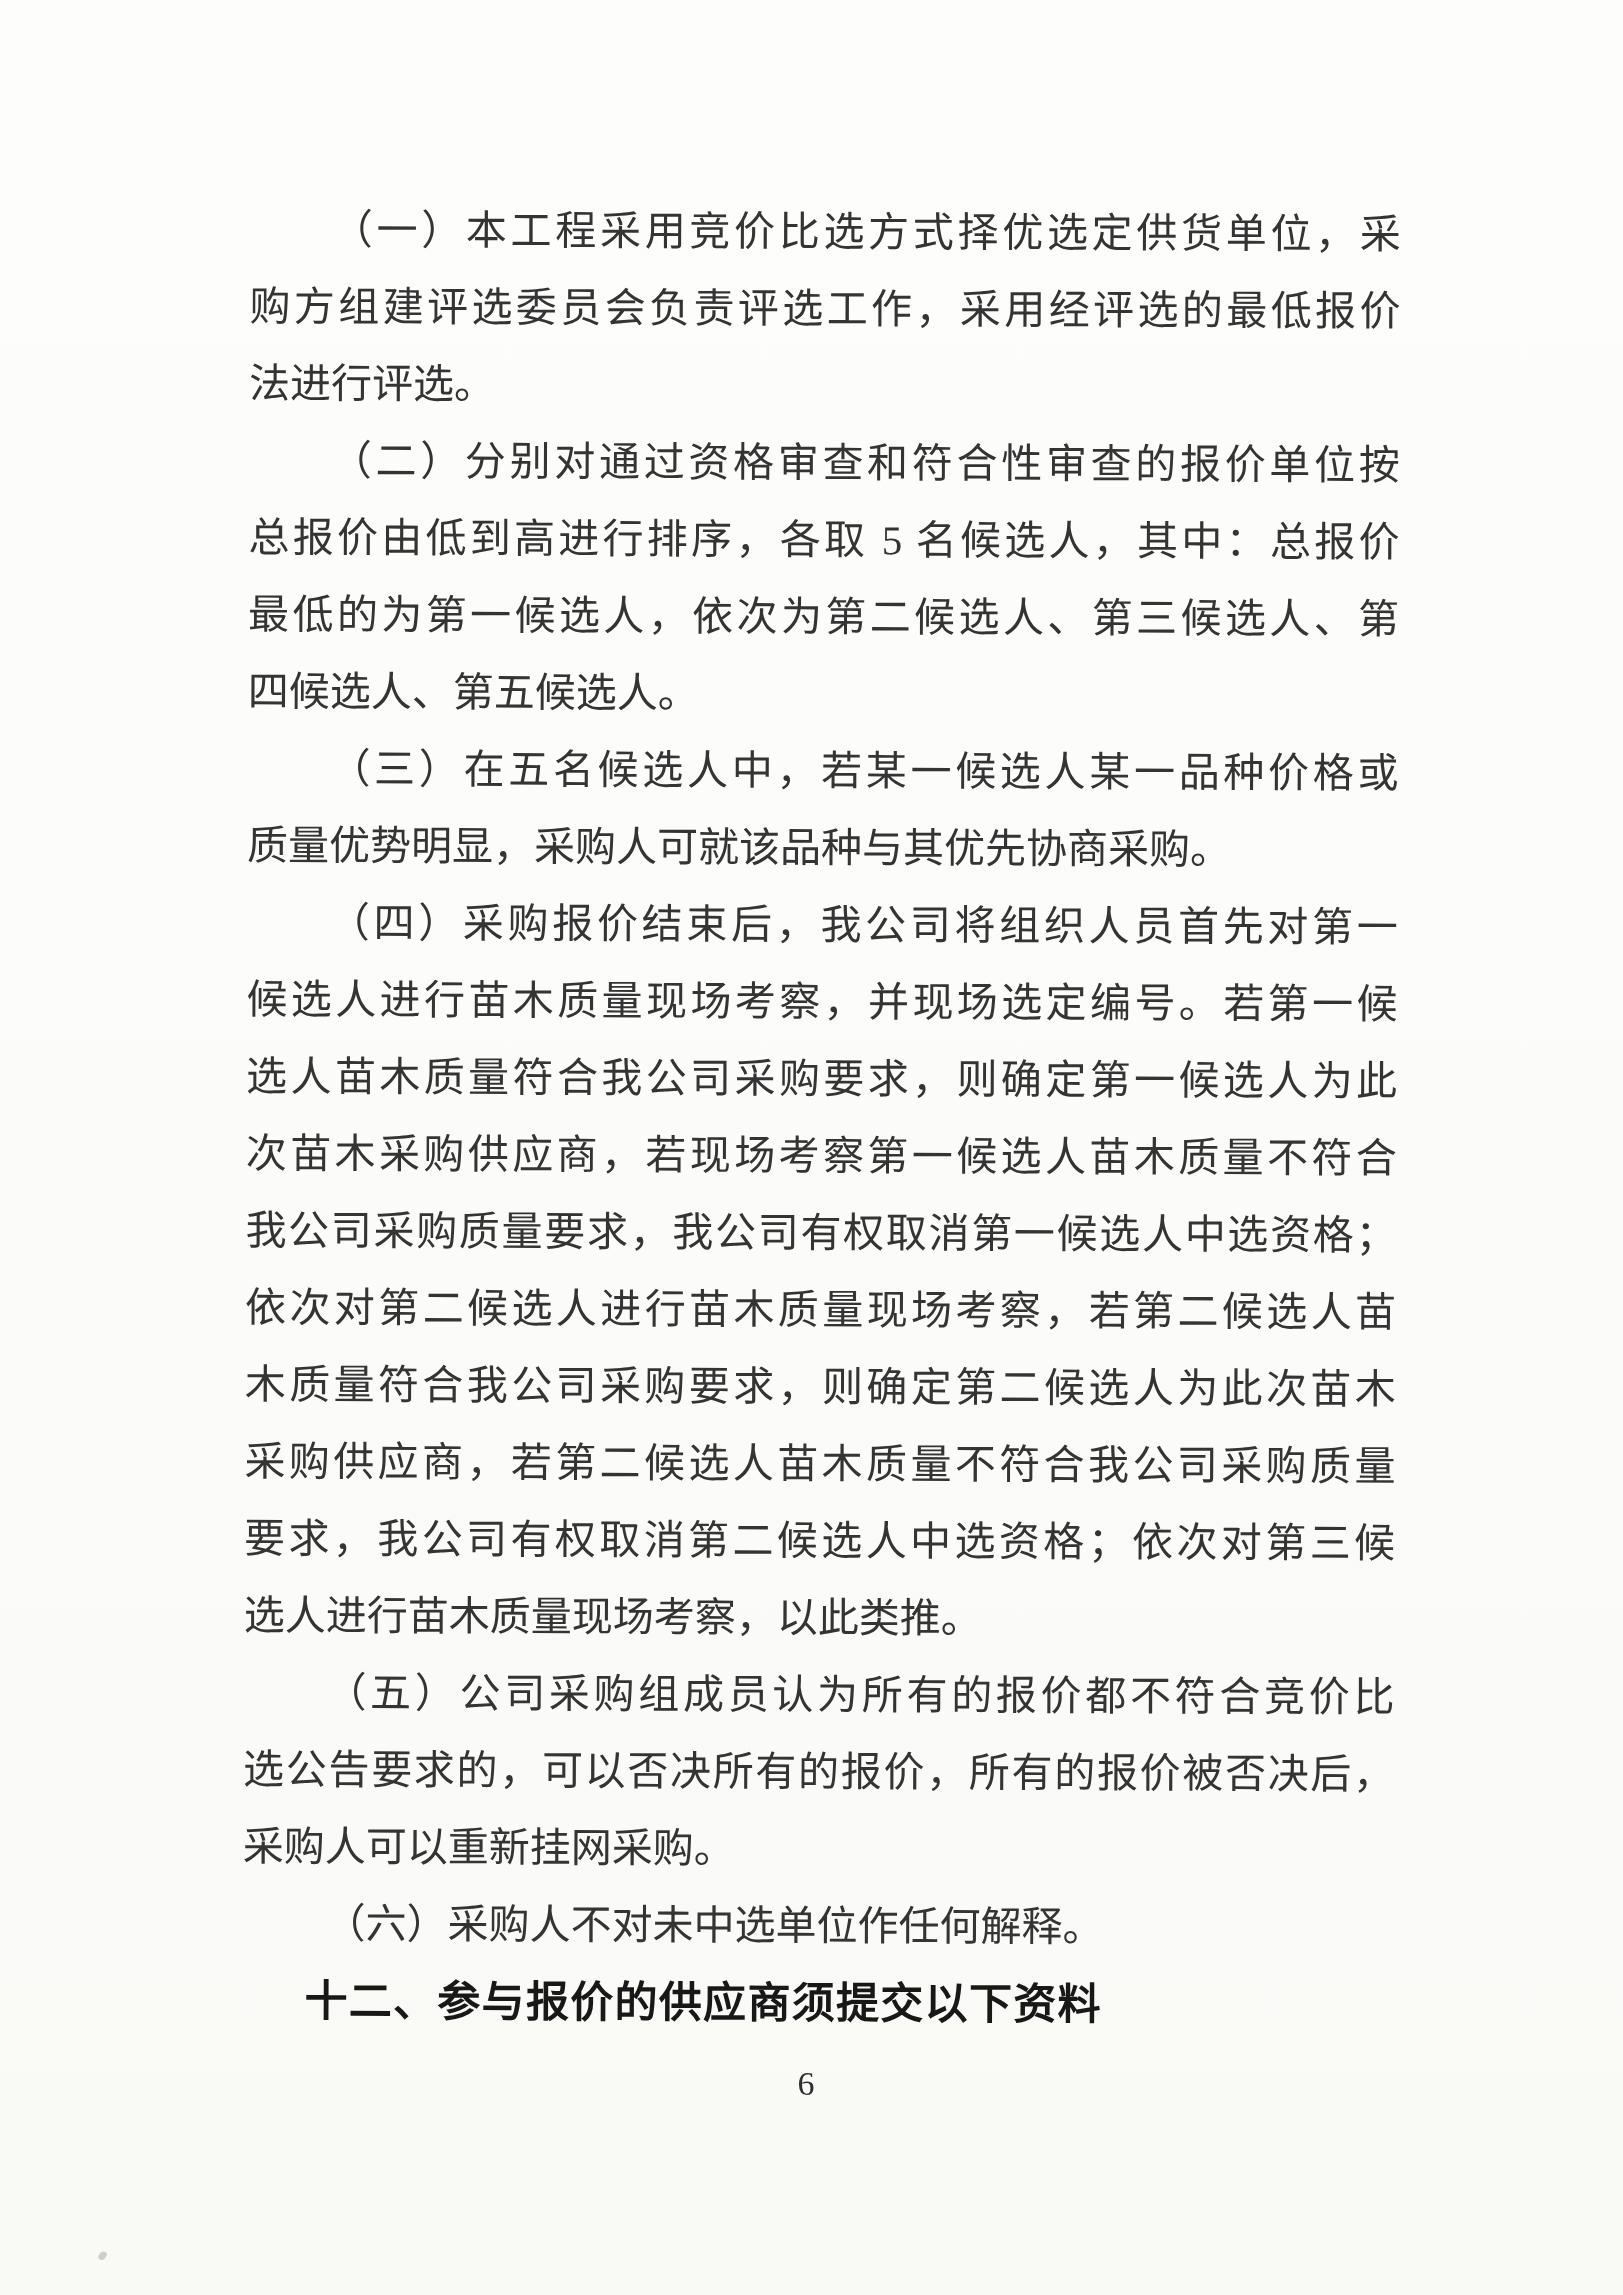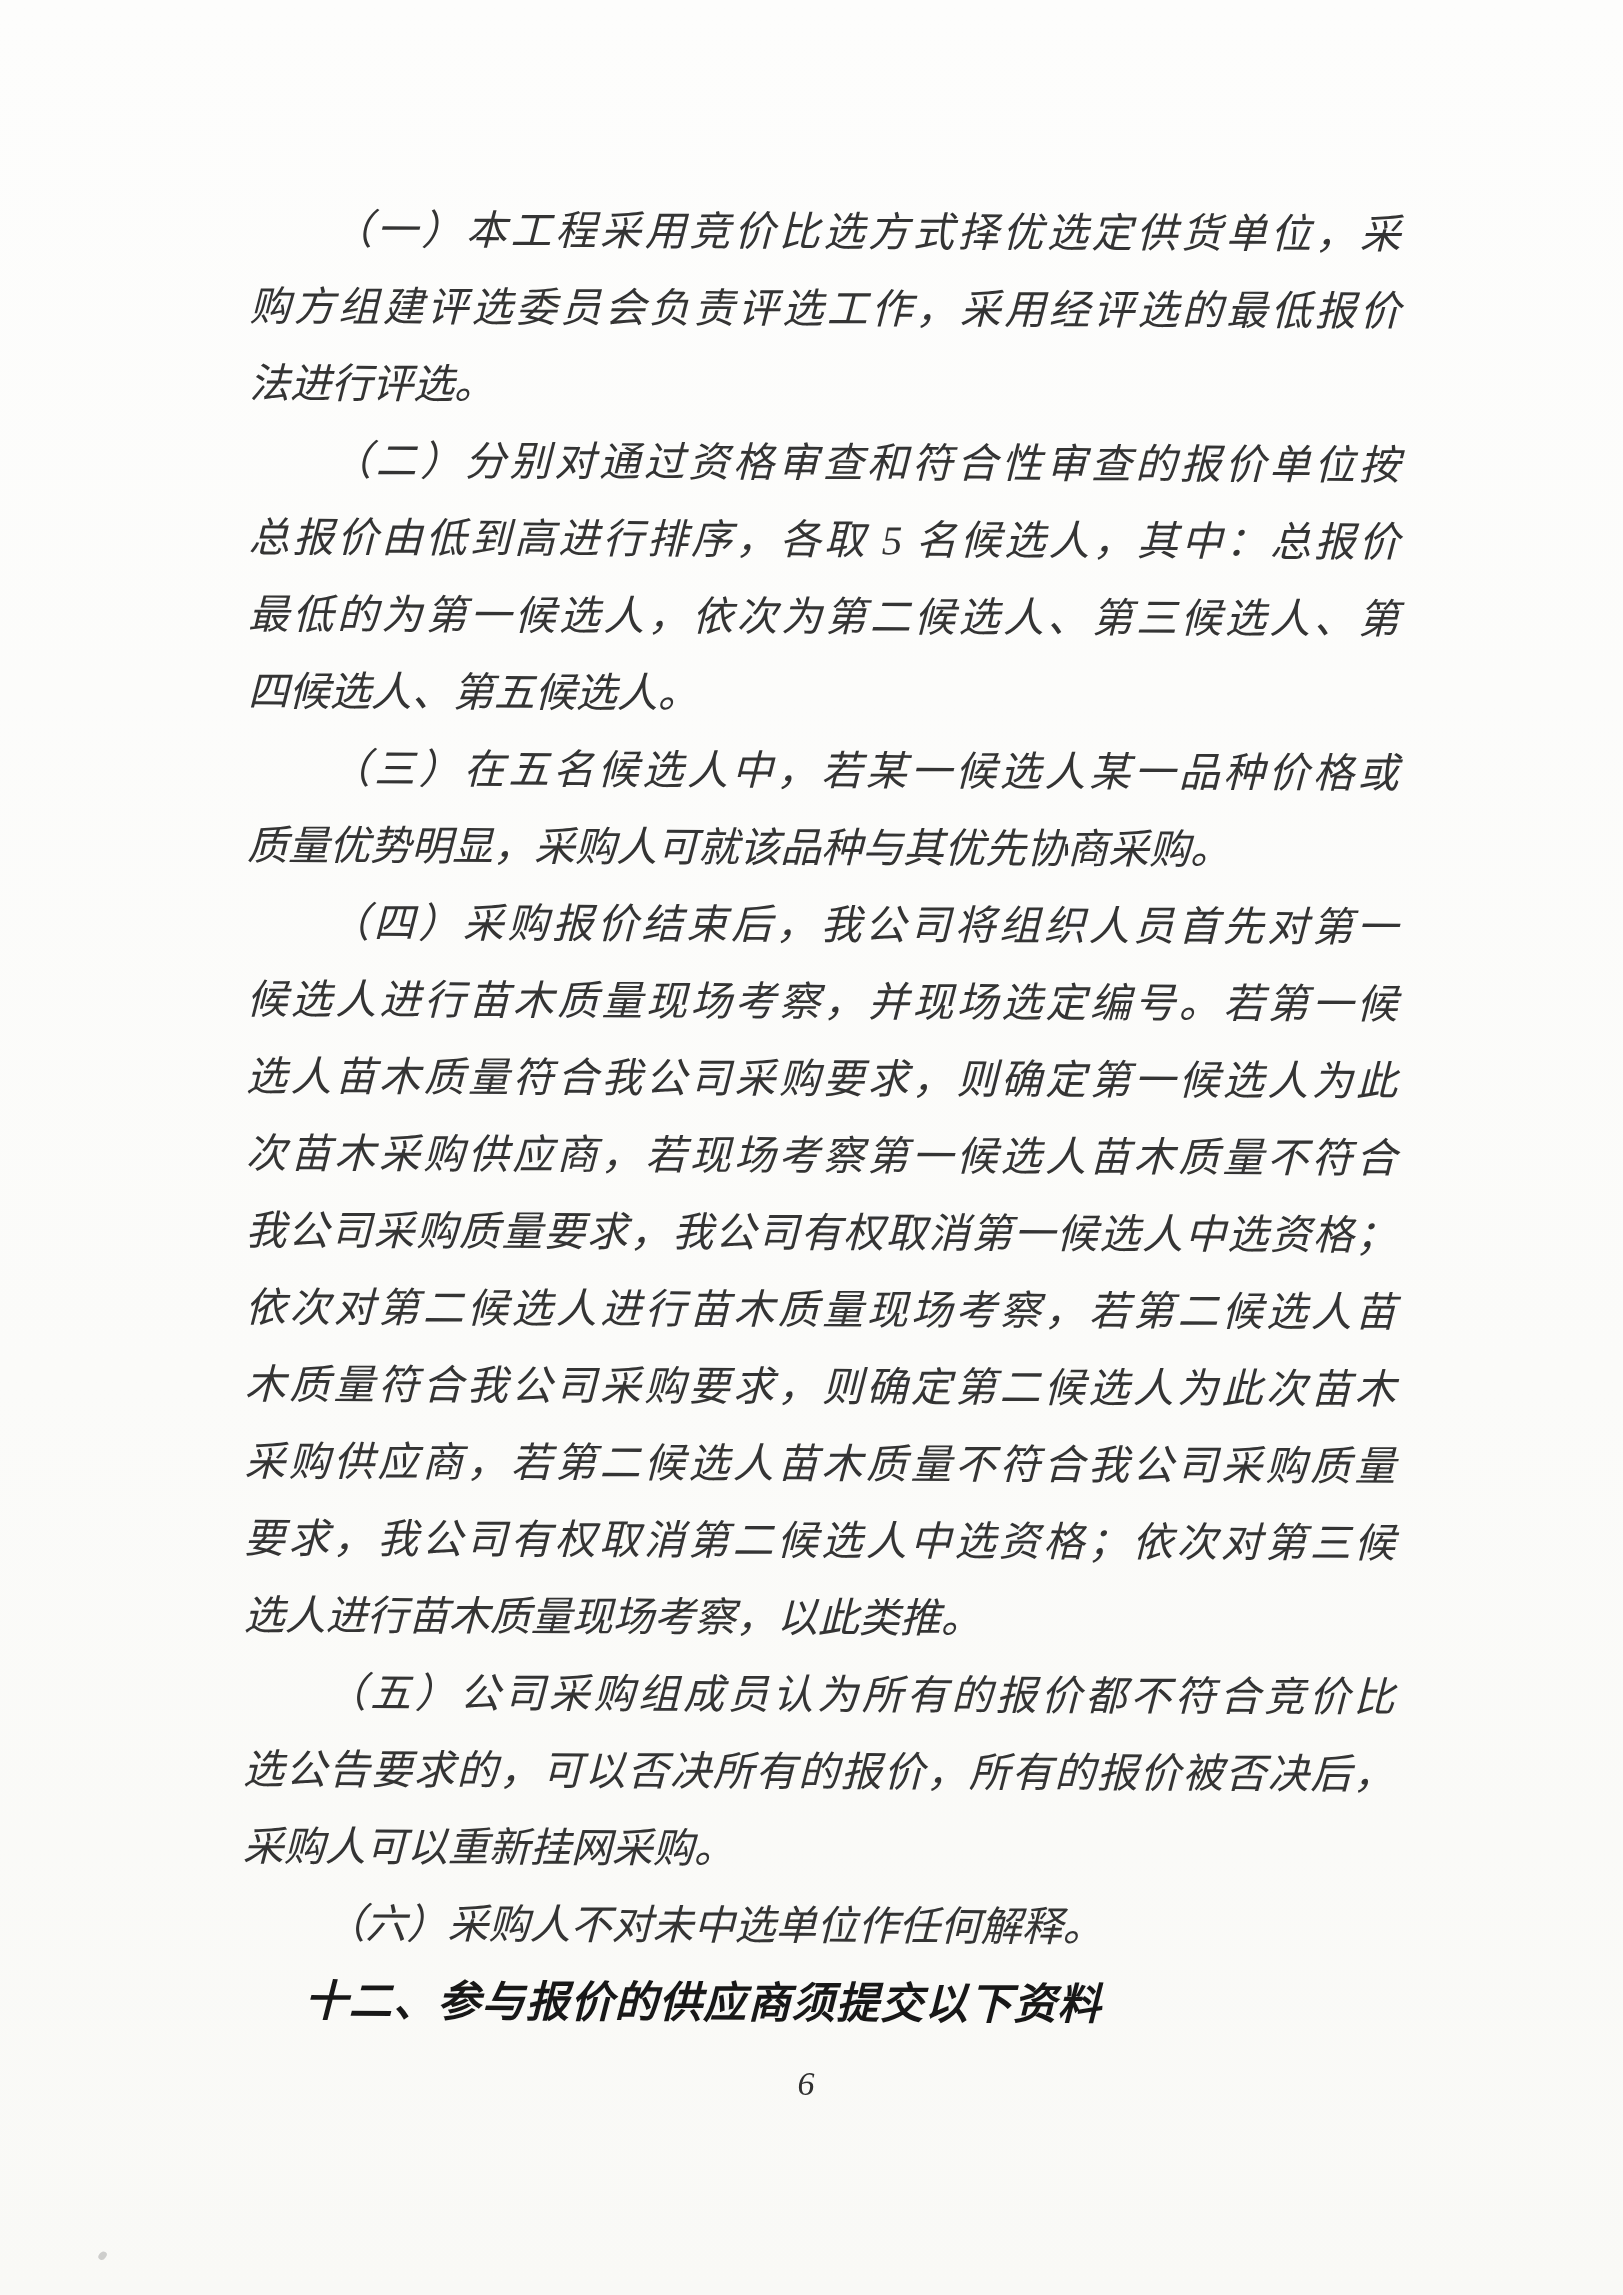--- a/index.html
+++ b/index.html
@@ -11,21 +11,20 @@
     height: 2295px;
     background: #f4f4f2;
     font-family: "Liberation Serif", "DejaVu Serif", serif;
   }
   .page {
     position: relative;
     width: 1623px;
     height: 2295px;
     background: linear-gradient(180deg, #fdfdfc 0%, #fbfbf9 60%, #f9f9f6 100%);
     overflow: hidden;
-    font-style: italic;
   }
   .scan-content {
     position: absolute;
     left: 250px;
     top: 194px;
     width: 1151px;
     transform: rotate(0.25deg);
     transform-origin: 50% 0;
     color: #343434;
     font-size: 41px;

